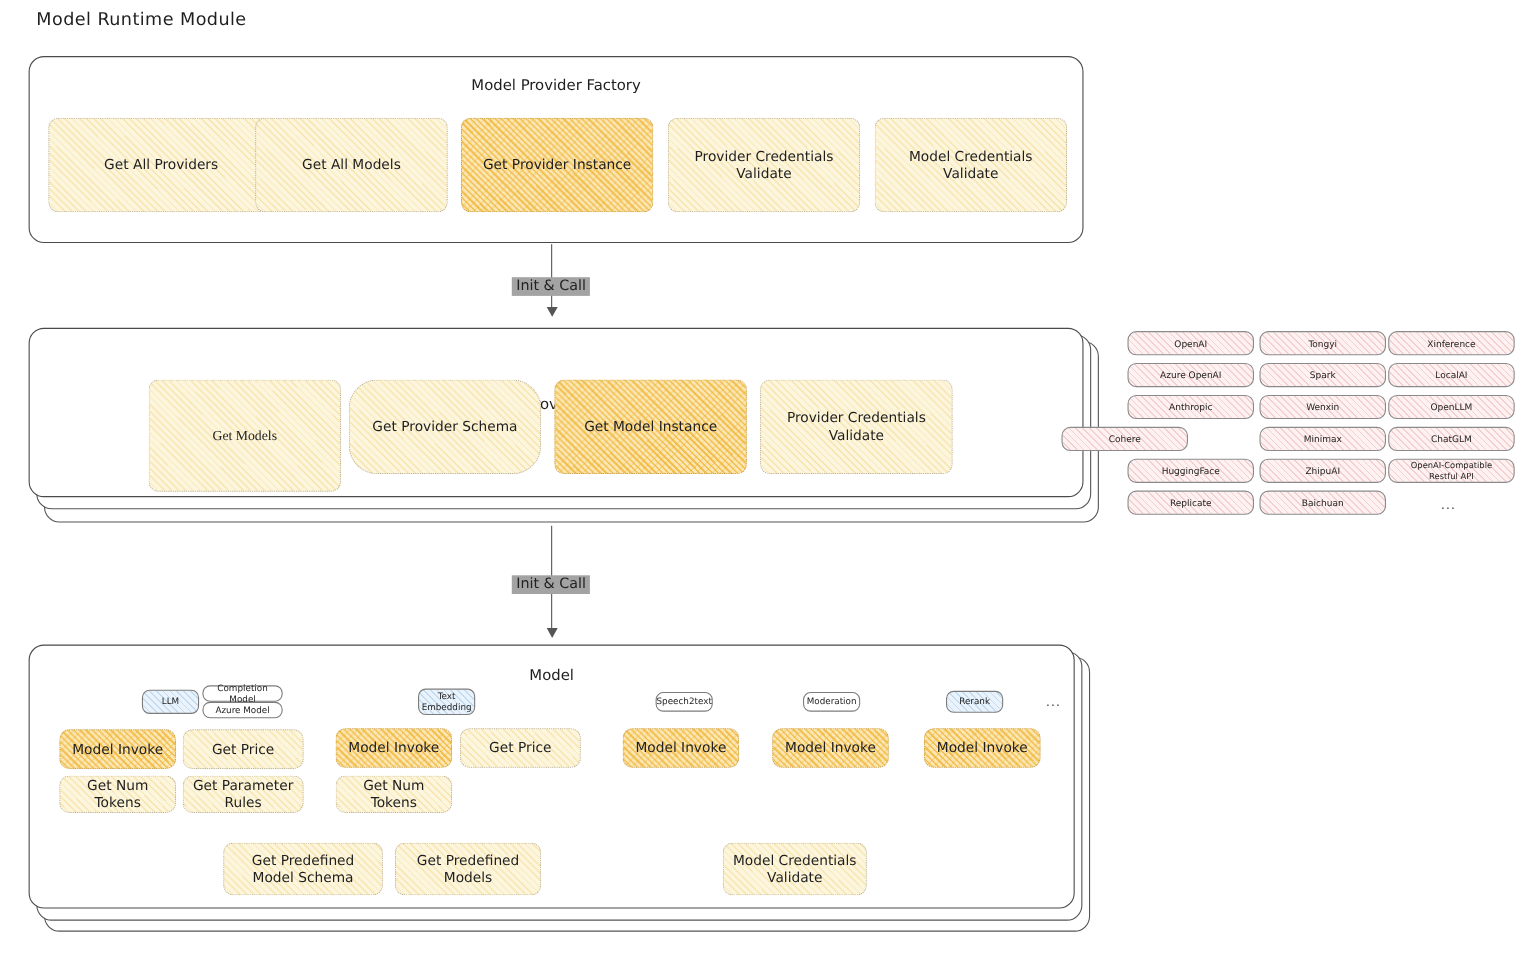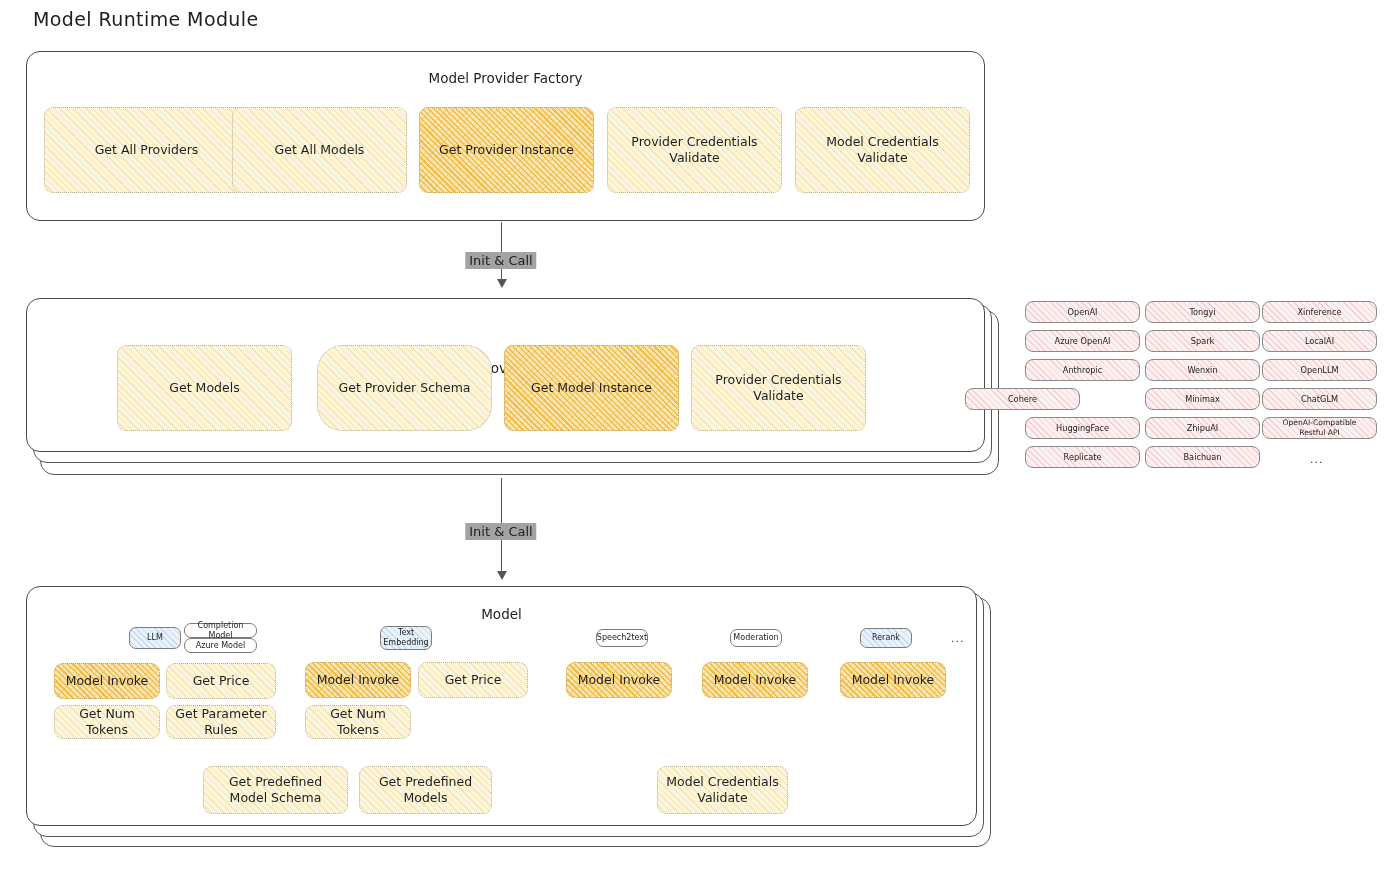--- a/index.html
+++ b/index.html
@@ -7,21 +7,21 @@
   body{
     width:1393px;height:880px;position:relative;overflow:hidden;
     font-family:"DejaVu Sans", sans-serif;
     color:#1e1e1e;
   }
   #stage{position:absolute;left:0;top:0;width:1393px;height:880px;}
 
   
   .page-title{
     position:absolute;left:33px;top:8px;
-    font-size:19px;letter-spacing:.4px;color:#1e1e1e;
+    font-size:16px;letter-spacing:.4px;color:#1e1e1e;
     font-family:"DejaVu Sans", sans-serif;
   }
 
   
   .container{
     position:absolute;box-sizing:border-box;
     border:1.3px solid #4a4a4a;border-radius:14px;background:#ffffff;
   }
   .container.shadowlayer{background:#ffffff;border-color:#555;}
   .container-title{
@@ -123,21 +123,21 @@
 
   <div class="conn-line" style="left:501px;top:222px;height:63px;"></div>
   <div class="conn-label" style="left:501px;top:252px;">Init &amp; Call</div>
   <div class="conn-arrow" style="left:502px;top:279px;"></div>
 
   <div class="container shadowlayer" style="left:40px;top:310px;width:959px;height:165px;"></div>
   <div class="container shadowlayer" style="left:33px;top:304px;width:959px;height:159px;"></div>
   <div class="container" style="left:26px;top:298px;width:959px;height:154px;">
     <div class="container-title" style="top:38px;margin-top:23px;">Provider</div>
   </div>
-  <div class="hbox fill-yellow" style="left:117px;top:345px;width:175px;height:86px;">Get Models</div>
+  <div class="hbox fill-yellow" style="left:135px;top:345px;width:175px;height:102px;font-family:Liberation Serif, serif;">Get Models</div>
   <div class="hbox fill-yellow" style="left:317px;top:345px;width:175px;height:86px;border-radius:26px;">Get Provider Schema</div>
   <div class="hbox fill-orange" style="left:504px;top:345px;width:175px;height:86px;">Get Model Instance</div>
   <div class="hbox fill-yellow" style="left:691px;top:345px;width:175px;height:86px;">Provider Credentials Validate</div>
 
   <div class="conn-line" style="left:501px;top:478px;height:98px;"></div>
   <div class="conn-label" style="left:501px;top:523px;">Init &amp; Call</div>
   <div class="conn-arrow" style="left:502px;top:571px;"></div>
 
   <div class="hbox fill-pink" style="left:1025px;top:301px;width:115px;height:22px;">OpenAI</div>
   <div class="hbox fill-pink" style="left:1025px;top:330px;width:115px;height:22px;">Azure OpenAI</div>

